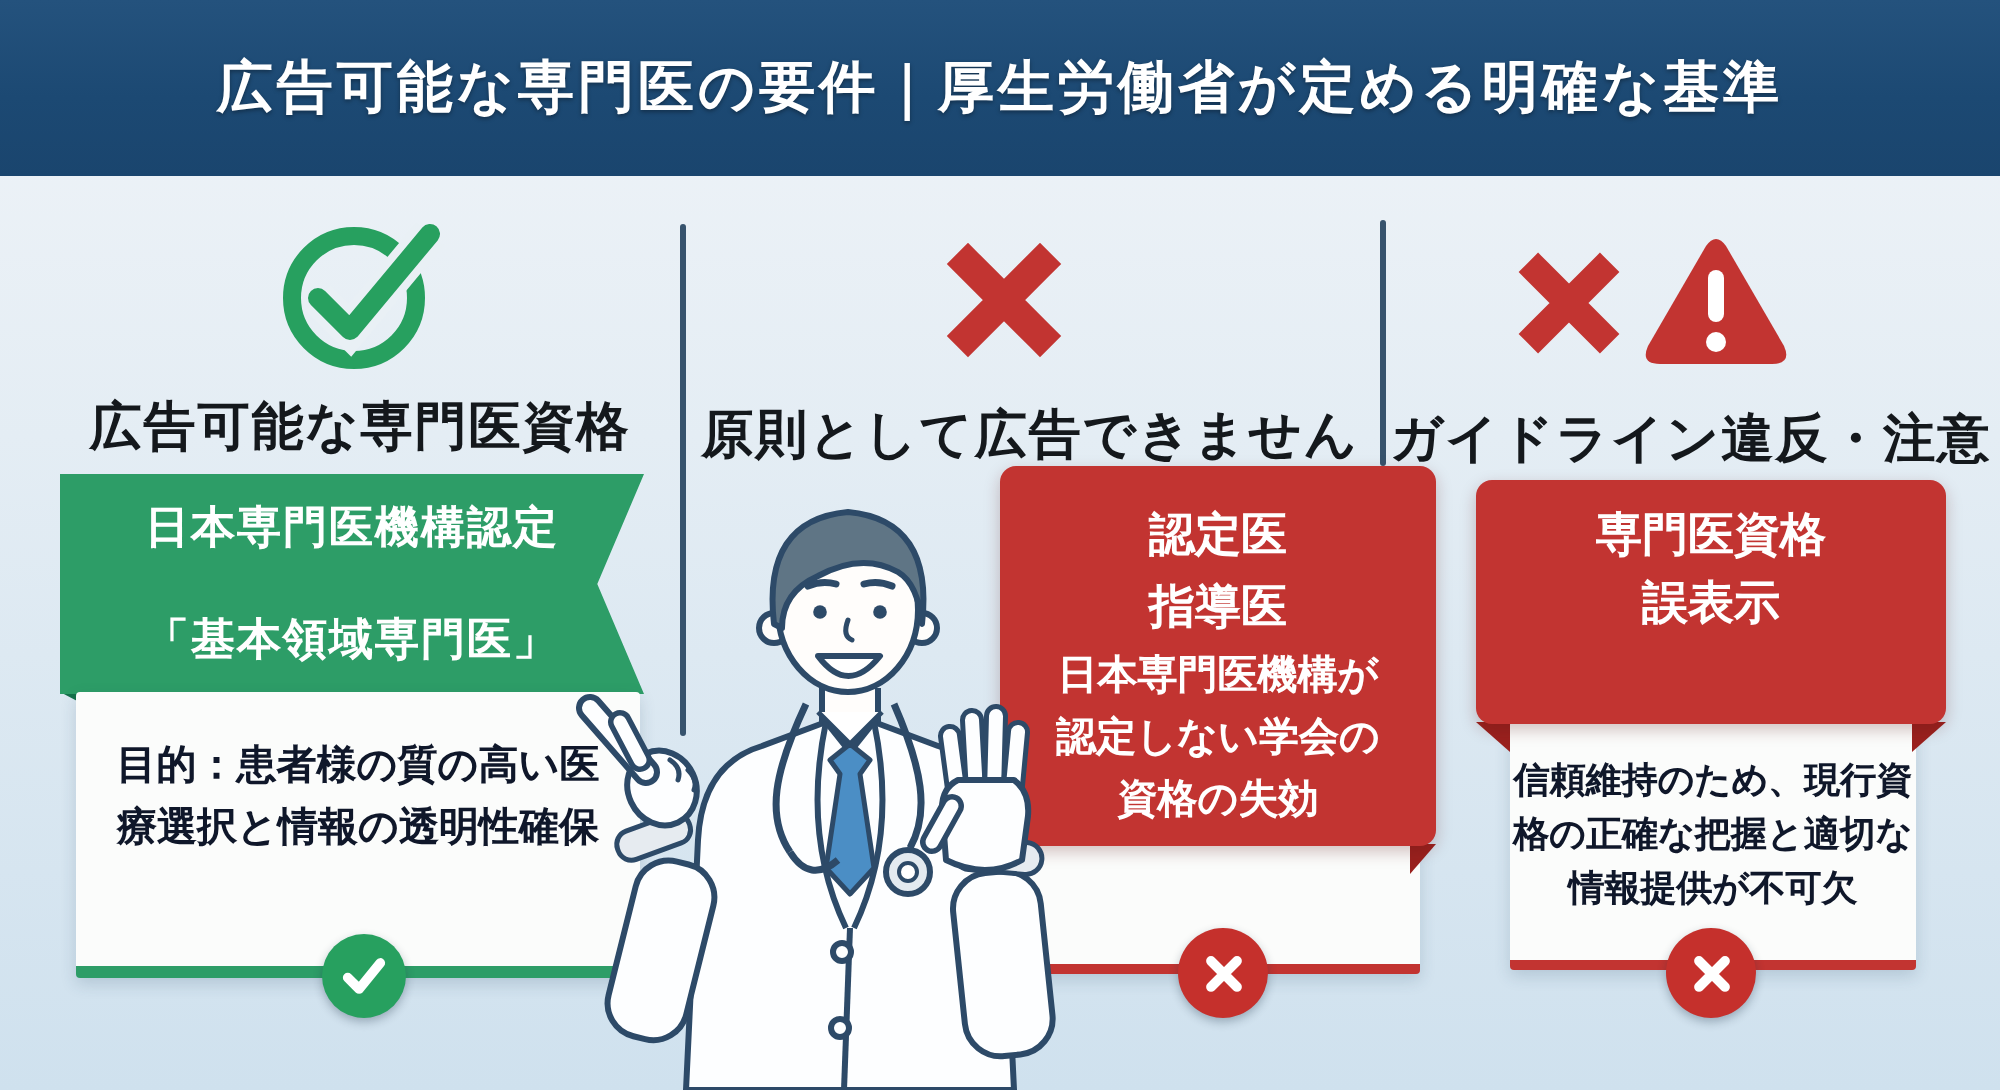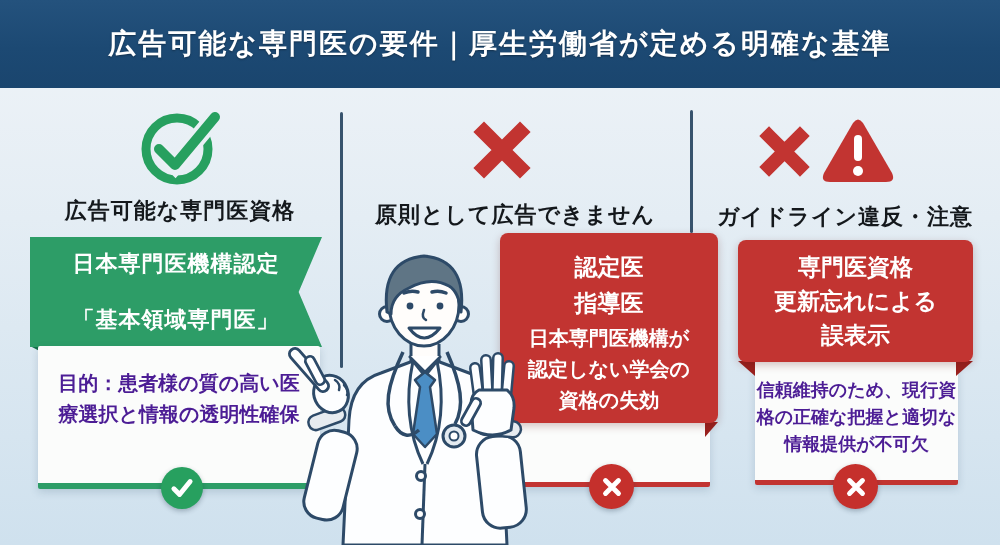--- a/index.html
+++ b/index.html
@@ -15,30 +15,30 @@
     background:linear-gradient(180deg,#24527d 0%,#1c4973 55%,#1a456e 100%);
     display:flex;align-items:center;justify-content:center;
   }
   .header-title{
     color:#ffffff;font-size:28px;font-weight:700;letter-spacing:2px;
     text-shadow:0 1px 2px rgba(0,0,0,.35);white-space:nowrap;
   }
   
   .heading{
     position:absolute;text-align:center;color:#14181c;
-    font-size:22px;font-weight:700;letter-spacing:1px;white-space:nowrap;
+    font-size:26px;font-weight:700;letter-spacing:1px;white-space:nowrap;
   }
   .divider{position:absolute;width:3px;background:#37536d;border-radius:2px;}
   .top-icon{position:absolute;}
   .card{
     position:absolute;background:#fbfcfb;border-radius:2px;
     box-shadow:0 3px 8px rgba(40,70,100,.18);
     display:flex;flex-direction:column;align-items:center;
   }
-  .card-line{color:#4c1d95;font-weight:700;text-align:center;}
+  .card-line{color:#0f172a;font-weight:700;text-align:center;}
   .badge{
     position:absolute;border-radius:50%;box-shadow:0 2px 5px rgba(20,40,60,.3);
     display:flex;align-items:center;justify-content:center;z-index:6;
   }
   .fold{position:absolute;z-index:1;}
   
   .ribbon{
     position:absolute;left:30px;top:237px;width:292px;height:110px;
     background:#2d9d67;z-index:2;
     clip-path:polygon(0 0,100% 0,92% 50%,100% 100%,0 100%);
@@ -149,21 +149,20 @@
     <svg width="76" height="68" viewBox="0 0 76 68">
       <path d="M33 7 Q38 0 43 7 L72 57 Q76 66 66 66 L10 66 Q0 66 4 57 Z" fill="#c23431"></path>
       <rect x="34" y="19" width="8" height="26" rx="4" fill="#ffffff"></rect>
       <circle cx="38" cy="55" r="5" fill="#ffffff"></circle>
     </svg>
   </div>
   <div class="heading" style="left:695px;top:202px;width:300px;">ガイドライン違反・注意</div>
 
   <div class="redbox redbox-right">
     <span class="line">専門医資格</span>
-    <span class="line">更新忘れによる</span>
     <span class="line">誤表示</span>
   </div>
   <div class="fold fold-red fold-rl"></div>
   <div class="fold fold-red fold-rr"></div>
   <div class="card card-right">
     <span class="card-line">信頼維持のため、現行資</span>
     <span class="card-line">格の正確な把握と適切な</span>
     <span class="card-line">情報提供が不可欠</span>
   </div>
   <div class="badge badge-red badge-right">

